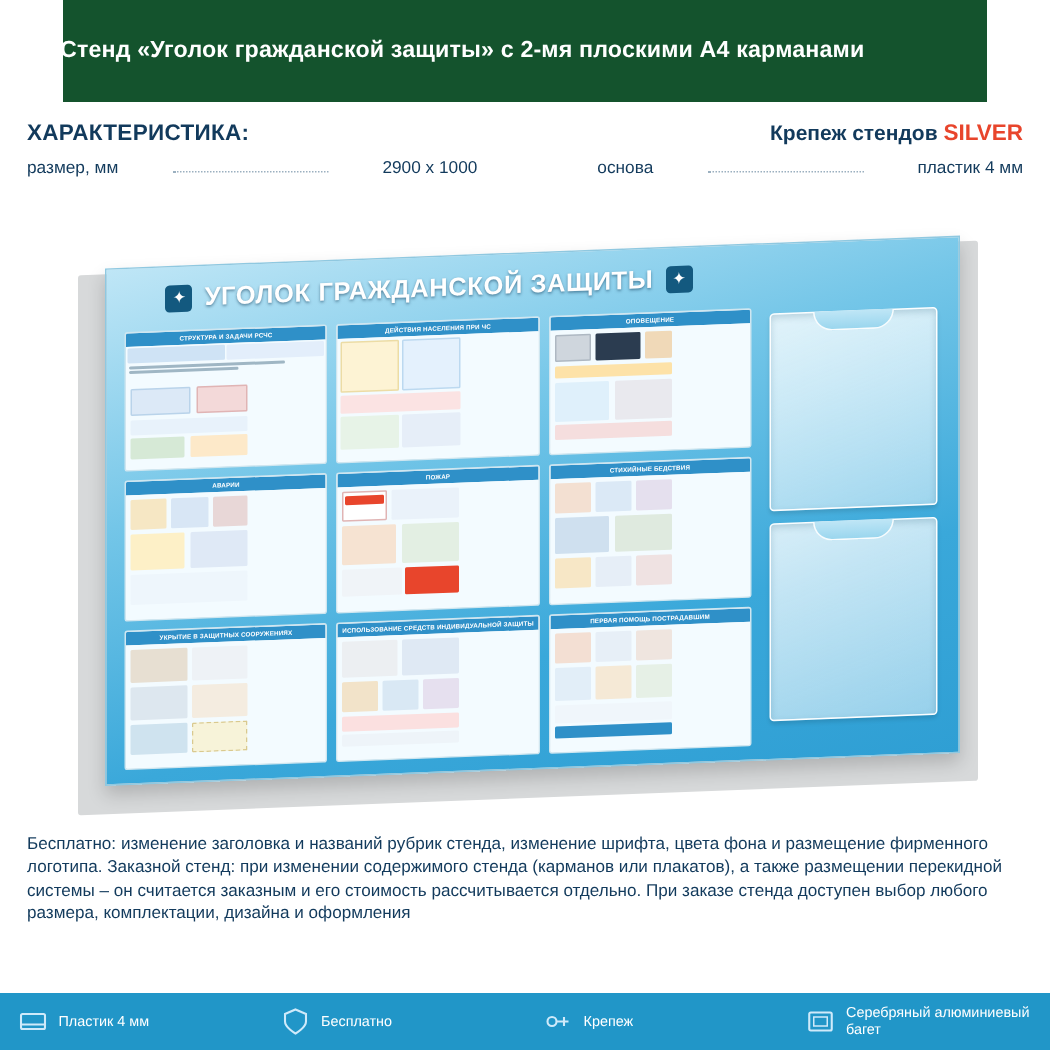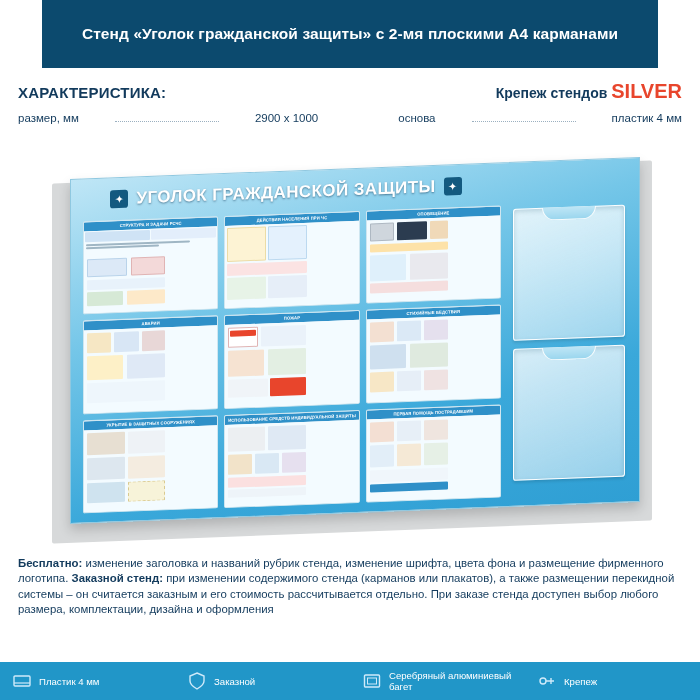--- a/index.html
+++ b/index.html
@@ -9,22 +9,22 @@
     font-family:"Liberation Sans", sans-serif;
     background:#ffffff;
     color:#1b3b5a;
     position:relative;
     overflow:hidden;
   }
 
   
   .header {
     position:absolute; left:0; top:0; width:700px; height:68px;
-    background:#0c4a6e;
-    display:flex; align-items:center; justify-content:center;
+    background:#14532d;
+    display:flex; align-items:center; justify-content:flex-start;
   }
   .header-inner { text-align:center; padding:0 40px; }
   .header-title {
     color:#ffffff; font-size:15.5px; font-weight:bold; line-height:20px;
     letter-spacing:.1px;
   }
   .header-sub {
     color:#ffffff; font-size:15.5px; font-weight:bold; line-height:20px;
   }
   .corner-tl {
@@ -36,21 +36,21 @@
     background:#ffffff;
   }
 
   
   .spec {
     position:absolute; left:18px; top:80px; width:664px;
   }
   .spec-row1 { display:flex; justify-content:space-between; align-items:baseline;gap:48px; }
   .spec-title { font-size:15px; font-weight:bold; color:#123a5c; letter-spacing:.2px; }
   .series { font-size:14px; font-weight:bold; color:#123a5c; }
-  .series .silver { color:#e8452c; font-size:20px; }
+  .series .silver { color:#e8452c; font-size:15px; }
 
   .spec-row2 {
     display:flex; align-items:baseline; margin-top:9px; font-size:11.5px; color:#123a5c;gap:31px;
   }
   .lbl { white-space:nowrap; }
   .dots { flex:1 1 auto; border-bottom:1px dotted #9bb0c0; margin:0 5px 3px 5px; height:1px; }
   .val { white-space:nowrap; font-size:11.5px; }
   .gap { width:18px; }
 
   
@@ -171,21 +171,21 @@
   }
   .callout .x2 {
     position:absolute; right:10px; top:70px; font-size:10px; font-weight:bold; color:#22303a;
   }
 
   
   .desc {
     position:absolute; left:18px; top:556px; width:664px;
     font-size:11.4px; line-height:15.4px; color:#123a5c;
   }
-  .desc b { font-weight:bold; }
+  .desc b { font-weight:normal; }
 
   
   .featbar {
     position:absolute; left:0; bottom:0; width:700px; height:38px;
     background:#2196c8; display:flex; align-items:center;
   }
   .feat {
     flex:1 1 0; display:flex; align-items:center; gap:7px;
     color:#ffffff; font-size:9.6px; padding-left:12px;
   }
@@ -389,36 +389,36 @@
     <span>Пластик 4 мм</span>
   </div>
 
 
   <div class="feat">
     <span class="feat-ico">
       <svg width="16" height="18" viewBox="0 0 16 18">
           <path d="M8 1 L15 4 V9 C15 13 8 17 8 17 C8 17 1 13 1 9 V4 Z" fill="none" stroke="#cfeafa" stroke-width="1.4"></path>
         </svg>
     </span>
-    <span>Заказной</span>
+    <span>Бесплатно</span>
+  </div>
+
+  <div class="feat">
+    <span class="feat-ico">
+      <svg width="18" height="16" viewBox="0 0 18 16">
+          <circle cx="5" cy="8" r="3" fill="none" stroke="#cfeafa" stroke-width="1.4"></circle>
+          <path d="M8 8h8M13 5v6" stroke="#cfeafa" stroke-width="1.4" fill="none"></path>
+        </svg>
+    </span>
+    <span>Крепеж</span>
   </div>
 
   <div class="feat">
     <span class="feat-ico">
       <svg width="18" height="16" viewBox="0 0 18 16">
           <rect x="1.5" y="2" width="15" height="12" rx="1" fill="none" stroke="#cfeafa" stroke-width="1.4"></rect>
           <rect x="4.5" y="5" width="9" height="6" fill="none" stroke="#cfeafa" stroke-width="1"></rect>
         </svg>
     </span>
     <span>Серебряный алюминиевый багет</span>
   </div>
 
-  <div class="feat">
-    <span class="feat-ico">
-      <svg width="18" height="16" viewBox="0 0 18 16">
-          <circle cx="5" cy="8" r="3" fill="none" stroke="#cfeafa" stroke-width="1.4"></circle>
-          <path d="M8 8h8M13 5v6" stroke="#cfeafa" stroke-width="1.4" fill="none"></path>
-        </svg>
-    </span>
-    <span>Крепеж</span>
-  </div>
-
 </div>
 
 </body></html>

